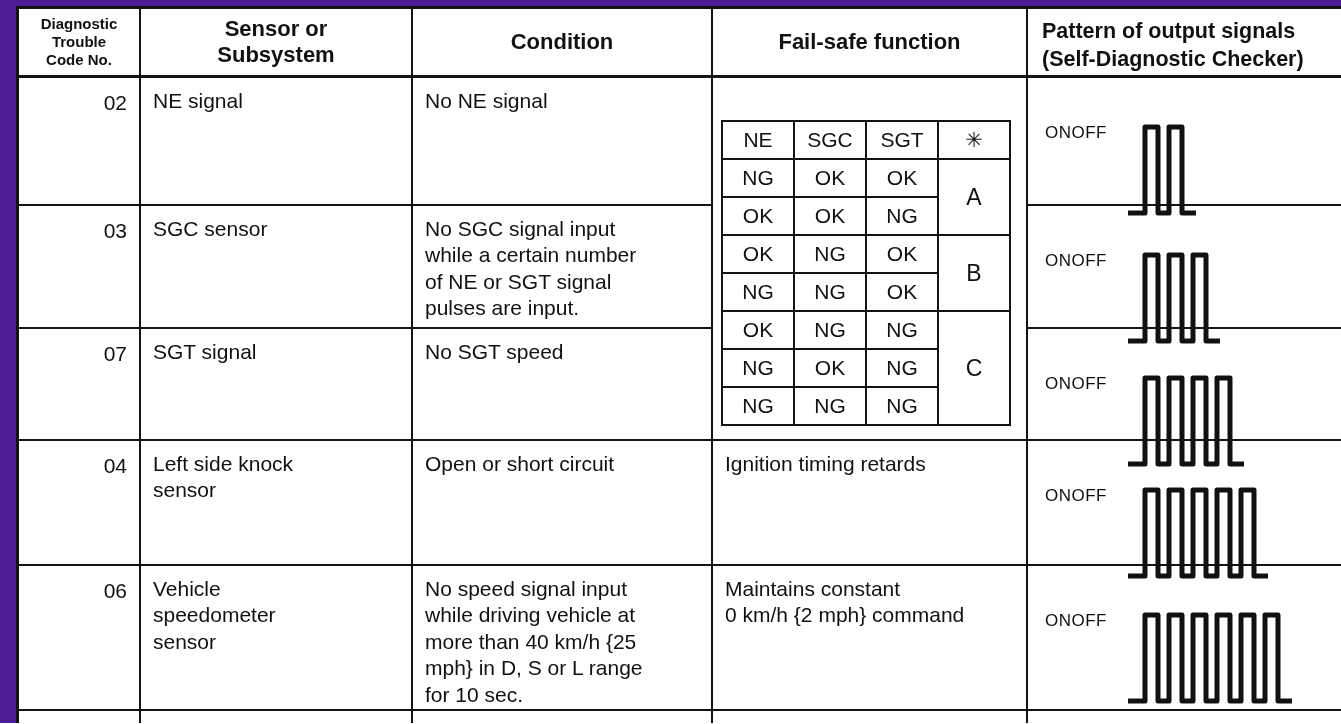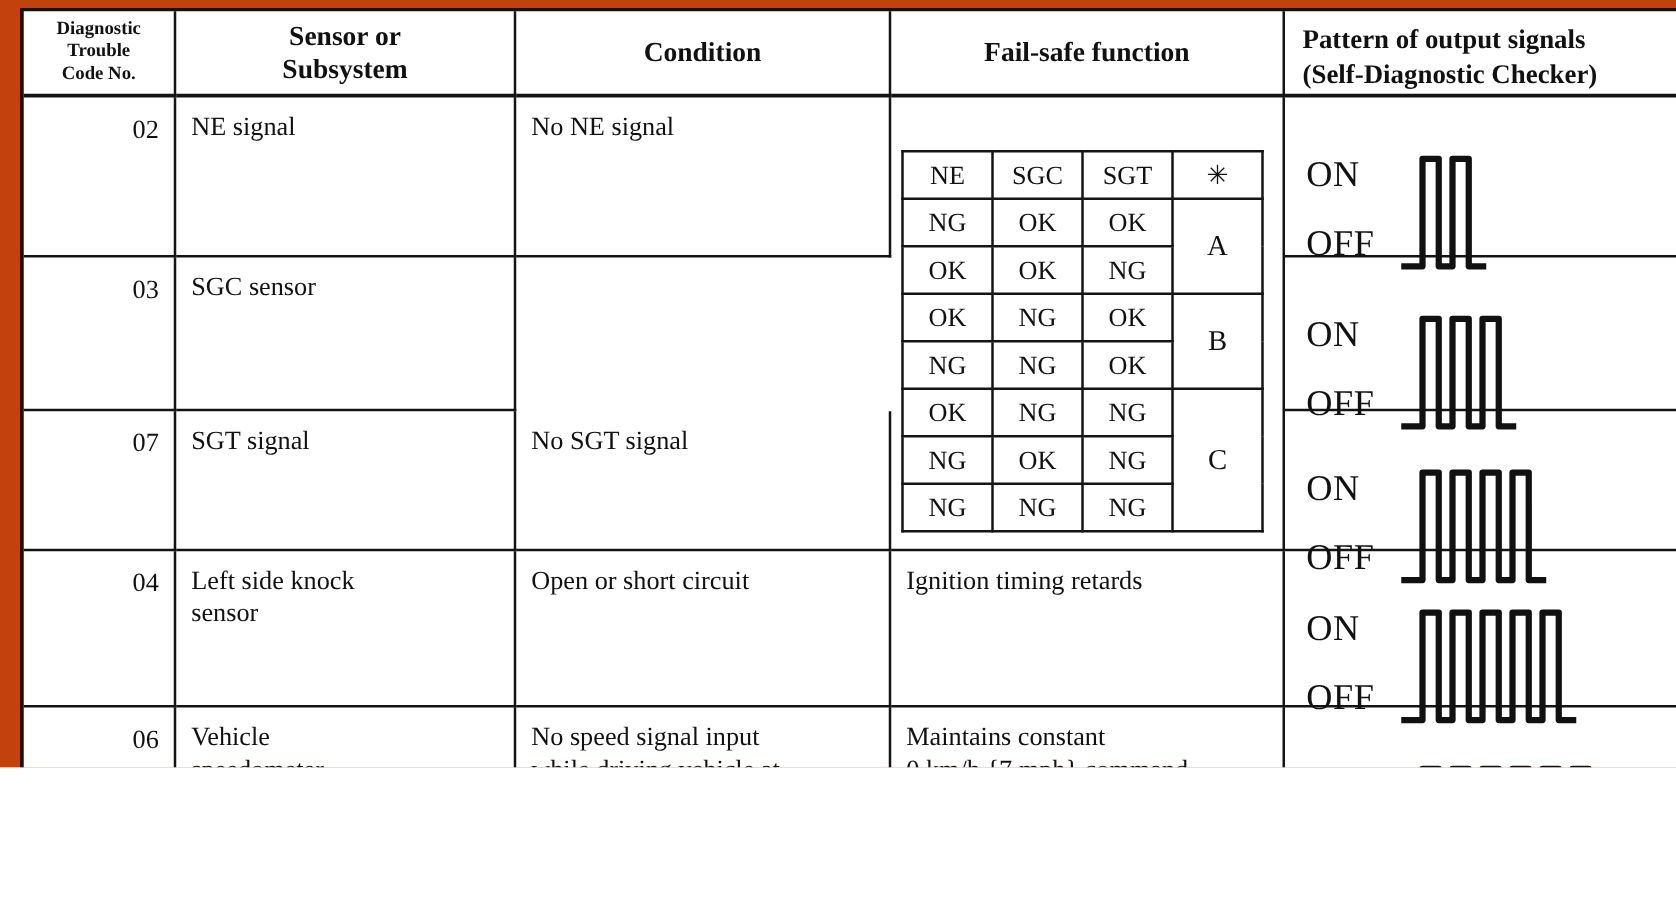--- a/index.html
+++ b/index.html
@@ -1,17 +1,17 @@
 <!DOCTYPE html>
 <html><head>
 <meta charset="utf-8">
 <style>
   html,body{margin:0;padding:0;background:#ffffff;}
-  .page{position:relative;width:1341px;height:614px;overflow:hidden;background:#c2410c;
-        font-family:Liberation Serif, serif;color:#111;}
+  .page{position:relative;width:1341px;height:723px;overflow:hidden;background:#4c1d95;
+        font-family:Liberation Sans, sans-serif;color:#111;}
   .dtc-grid{
     position:absolute;left:16px;top:6px;
     display:grid;
     grid-template-columns:122px 272px 300px 315px 330px;
     grid-template-rows:69px 128px 123px 112px 125px 145px 40px;
     border:3px solid #141414;
     background:#fff;
   }
   .dtc-grid *{box-sizing:border-box;}
   .cell{border-right:2px solid #141414;border-bottom:2px solid #141414;
@@ -23,22 +23,22 @@
   .h-pattern{justify-content:flex-start;text-align:left;align-items:flex-start;
              font-size:21.5px;padding:9px 4px 0 14px;line-height:1.3;}
   .codecell{text-align:right;padding-top:12px;}
   .failsafe-merged{padding:16px 8px 8px 8px;}
   .sigtable{border-collapse:collapse;}
   .sigtable td{border:2.5px solid #141414;width:72px;height:38px;
                text-align:center;vertical-align:middle;font-size:21px;padding:0;}
   .sigtable td.grp{font-size:23px;}
   .patcell{padding:0;}
   .pat{display:flex;align-items:flex-start;gap:18px;padding:15px 0 0 17px;}
-  .onoff{display:flex;flex-direction:column;justify-content:space-between;
-         height:94px;padding-top:3px;font-size:29px;letter-spacing:0.5px;}
+  .onoff{display:flex;flex-direction:row;justify-content:space-between;
+         height:94px;padding-top:3px;font-size:17px;letter-spacing:0.5px;}
   .wave{display:block;margin-top:2px;}
   .empty{padding:0;}
 </style>
 </head>
 <body>
 
 <div class="page">
   <div class="dtc-grid">
 
     <div class="cell hcell h-code" style="grid-area:1/1">Diagnostic
@@ -111,35 +111,39 @@
           <span>OFF</span>
         </div>
         <svg class="wave" viewBox="0 0 74 100" width="74" height="100">
             <path d="M3 92 h17 v-86 h13 v86 h11 v-86 h13 v86 h14" fill="none" stroke="#111111" stroke-width="5" stroke-linejoin="round" stroke-linecap="butt"></path>
           </svg>
       </div>
     </div>
 
     <div class="cell codecell" style="grid-area:3/1">03</div>
     <div class="cell" style="grid-area:3/2">SGC sensor</div>
+    <div class="cell" style="grid-area:3/3">No SGC signal input
+while a certain number
+of NE or SGT signal
+pulses are input.</div>
     <div class="cell patcell" style="grid-area:3/5">
       <div class="pat">
         <div class="onoff">
           <span>ON</span>
           <span>OFF</span>
         </div>
         <svg class="wave" viewBox="0 0 98 100" width="98" height="100">
             <path d="M3 92 h17 v-86 h13 v86 h11 v-86 h13 v86 h11 v-86 h13 v86 h14" fill="none" stroke="#111111" stroke-width="5" stroke-linejoin="round" stroke-linecap="butt"></path>
           </svg>
       </div>
     </div>
 
     <div class="cell codecell" style="grid-area:4/1">07</div>
     <div class="cell" style="grid-area:4/2">SGT signal</div>
-    <div class="cell" style="grid-area:4/3">No SGT signal</div>
+    <div class="cell" style="grid-area:4/3">No SGT speed</div>
     <div class="cell patcell" style="grid-area:4/5">
       <div class="pat">
         <div class="onoff">
           <span>ON</span>
           <span>OFF</span>
         </div>
         <svg class="wave" viewBox="0 0 122 100" width="122" height="100">
             <path d="M3 92 h17 v-86 h13 v86 h11 v-86 h13 v86 h11 v-86 h13 v86 h11 v-86 h13 v86 h14" fill="none" stroke="#111111" stroke-width="5" stroke-linejoin="round" stroke-linecap="butt"></path>
           </svg>
       </div>
@@ -165,21 +169,21 @@
     <div class="cell codecell" style="grid-area:6/1">06</div>
     <div class="cell" style="grid-area:6/2">Vehicle
 speedometer
 sensor</div>
     <div class="cell" style="grid-area:6/3">No speed signal input
 while driving vehicle at
 more than 40 km/h {25
 mph} in D, S or L range
 for 10 sec.</div>
     <div class="cell" style="grid-area:6/4">Maintains constant
-0 km/h {7 mph} command</div>
+0 km/h {2 mph} command</div>
     <div class="cell patcell" style="grid-area:6/5">
       <div class="pat">
         <div class="onoff">
           <span>ON</span>
           <span>OFF</span>
         </div>
         <svg class="wave" viewBox="0 0 170 100" width="170" height="100">
             <path d="M3 92 h17 v-86 h13 v86 h11 v-86 h13 v86 h11 v-86 h13 v86 h11 v-86 h13 v86 h11 v-86 h13 v86 h11 v-86 h13 v86 h14" fill="none" stroke="#111111" stroke-width="5" stroke-linejoin="round" stroke-linecap="butt"></path>
           </svg>
       </div>

